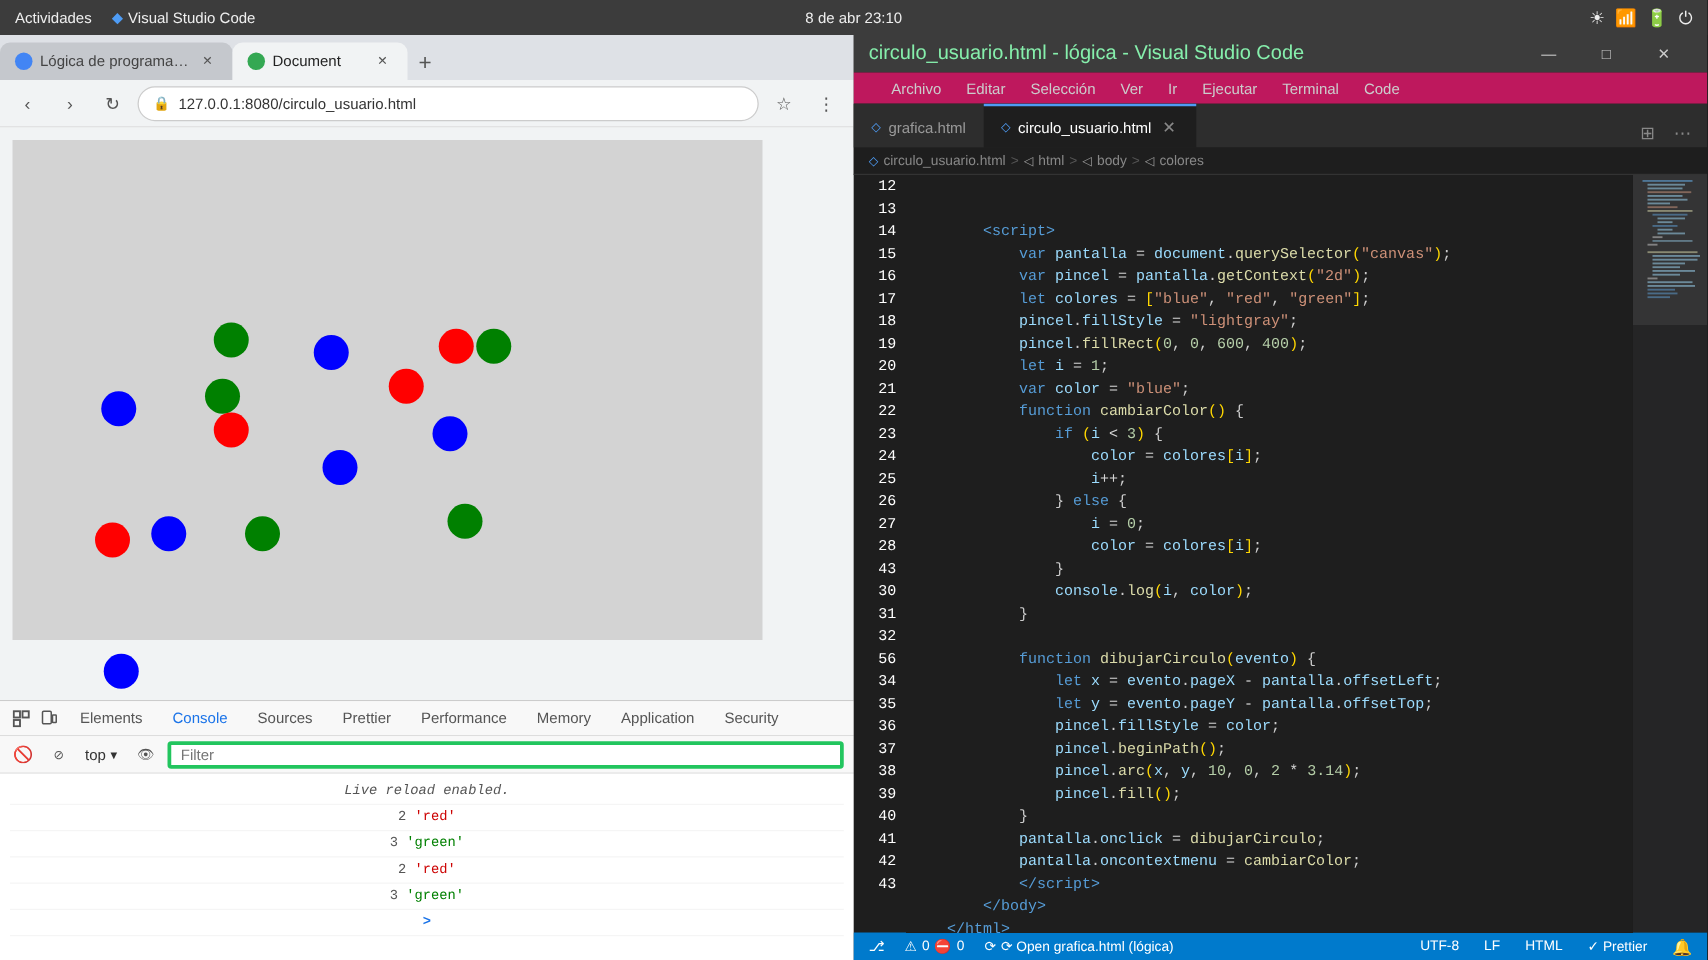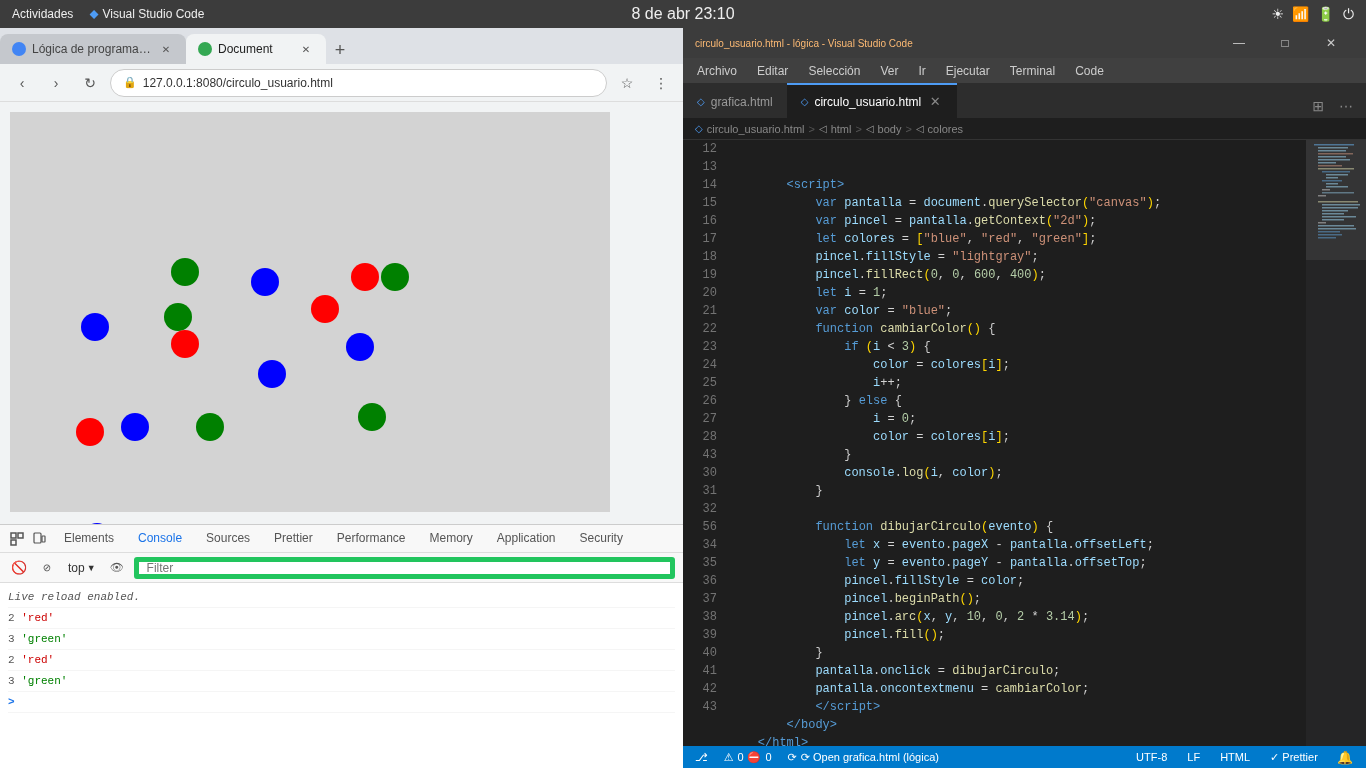--- a/index.html
+++ b/index.html
@@ -11,21 +11,21 @@
       background: #3c3c3c;
       display: flex;
       align-items: center;
       justify-content: space-between;
       padding: 0 12px;
       font-size: 12px;
       color: #eee;
       flex-shrink: 0;
     }
     .os-bar-left { display: flex; align-items: center; gap: 16px; }
-    .os-bar-center { position: absolute; left: 50%; transform: translateX(-50%); font-size: 16px; color: #eee; }
+    .os-bar-center { position: absolute; left: 50%; transform: translateX(-50%); font-size: 12px; color: #eee; }
     .os-bar-right { display: flex; align-items: center; gap: 8px; }
 
     
     .main-area {
       display: flex;
       flex: 1;
       overflow: hidden;
     }
 
     
@@ -219,35 +219,36 @@
       color: #333;
       gap: 2px;
       cursor: pointer;
       padding: 0 4px;
       border-radius: 3px;
     }
 
     .filter-input {
       flex: 1;
       height: 22px;
-      border: 5px solid #22c55e;
+      border: 3px solid #22c55e;
       border-radius: 3px;
       padding: 0 8px;
       font-size: 12px;
       color: #000000;
     }
 
     .devtools-console {
       flex: 1;
       background: #fff;
       padding: 4px 8px;
       font-size: 11px;
       font-family: 'Courier New', monospace;
       overflow-y: auto;
       color: #333;
+      text-align: center;
     }
 
     .console-line {
       padding: 1px 0;
       border-bottom: 1px solid #f5f5f5;
       line-height: 18px;
     }
 
     .console-line.system { color: #555; font-style: italic; }
 
@@ -281,24 +282,24 @@
       display: flex;
       align-items: center;
       justify-content: center;
       font-size: 12px;
       color: #ccc;
       cursor: pointer;
     }
 
     .vscode-menubar {
       height: 25px;
-      background: #404040;
+      background: #be185d;
       display: flex;
       gap: 0;
-      padding: 0 4px;
+      padding: 0 20px;
       flex-shrink: 0;
     }
 
     .menu-item {
       padding: 0 10px;
       height: 25px;
       display: flex;
       align-items: center;
       font-size: 12px;
       color: #ccc;
@@ -381,21 +382,21 @@
       overflow: hidden;
     }
 
     .line-numbers {
       width: 42px;
       background: #1e1e1e;
       padding: 0;
       text-align: right;
       font-family: 'Courier New', monospace;
       font-size: 12px;
-      color: #737373;
+      color: #ffffff;
       line-height: 18px;
       padding-right: 8px;
       padding-top: 0;
       flex-shrink: 0;
       user-select: none;
       overflow: hidden;
     }
 
     .line-num {
       display: block;
@@ -544,21 +545,21 @@
           <div class="circle" style="left: 336px; top: 221px; width: 28px; height: 28px; background: blue;"></div>
           <div class="circle" style="left: 248px; top: 248px; width: 28px; height: 28px; background: blue;"></div>
           <div class="circle" style="left: 66px; top: 306px; width: 28px; height: 28px; background: red;"></div>
           <div class="circle" style="left: 111px; top: 301px; width: 28px; height: 28px; background: blue;"></div>
           <div class="circle" style="left: 186px; top: 301px; width: 28px; height: 28px; background: green;"></div>
           <div class="circle" style="left: 348px; top: 291px; width: 28px; height: 28px; background: green;"></div>
           <div class="circle" style="left: 73px; top: 411px; width: 28px; height: 28px; background: blue;"></div>
         </div>
     </div>
 
-    <div class="devtools" style="height:244px;">
+    <div class="devtools" style="height:208px;">
 
       <div style="display:flex;align-items:center;background:#f8f8f8;border-bottom:1px solid #ddd;padding:0 6px;height:28px;">
         <div class="devtools-toolbar-btn" title="Inspect element">
           <svg width="14" height="14" viewBox="0 0 14 14">
               <rect x="1" y="1" width="5" height="5" stroke="#555" fill="none" stroke-width="1.5"></rect>
               <rect x="8" y="1" width="5" height="5" stroke="#555" fill="none" stroke-width="1.5"></rect>
               <rect x="1" y="8" width="5" height="5" stroke="#555" fill="none" stroke-width="1.5"></rect>
             </svg>
         </div>
         <div class="devtools-toolbar-btn" title="Toggle device toolbar" style="margin-right:2px;">
@@ -606,21 +607,21 @@
         <div class="console-line">
           <span style="color:#1a73e8;font-weight:bold;">&gt;</span>
         </div>
       </div>
     </div>
   </div>
 
   <div class="vscode">
 
     <div class="vscode-titlebar">
-      <span style="font-size:10px;color:#fdba74;">circulo_usuario.html - lógica - Visual Studio Code</span>
+      <span style="font-size:16px;color:#86efac;">circulo_usuario.html - lógica - Visual Studio Code</span>
       <div class="vscode-win-controls">
         <div class="win-btn">—</div>
         <div class="win-btn">□</div>
         <div class="win-btn close">✕</div>
       </div>
     </div>
 
     <div class="vscode-menubar">
       <div class="menu-item">Archivo</div>
       <div class="menu-item">Editar</div>

